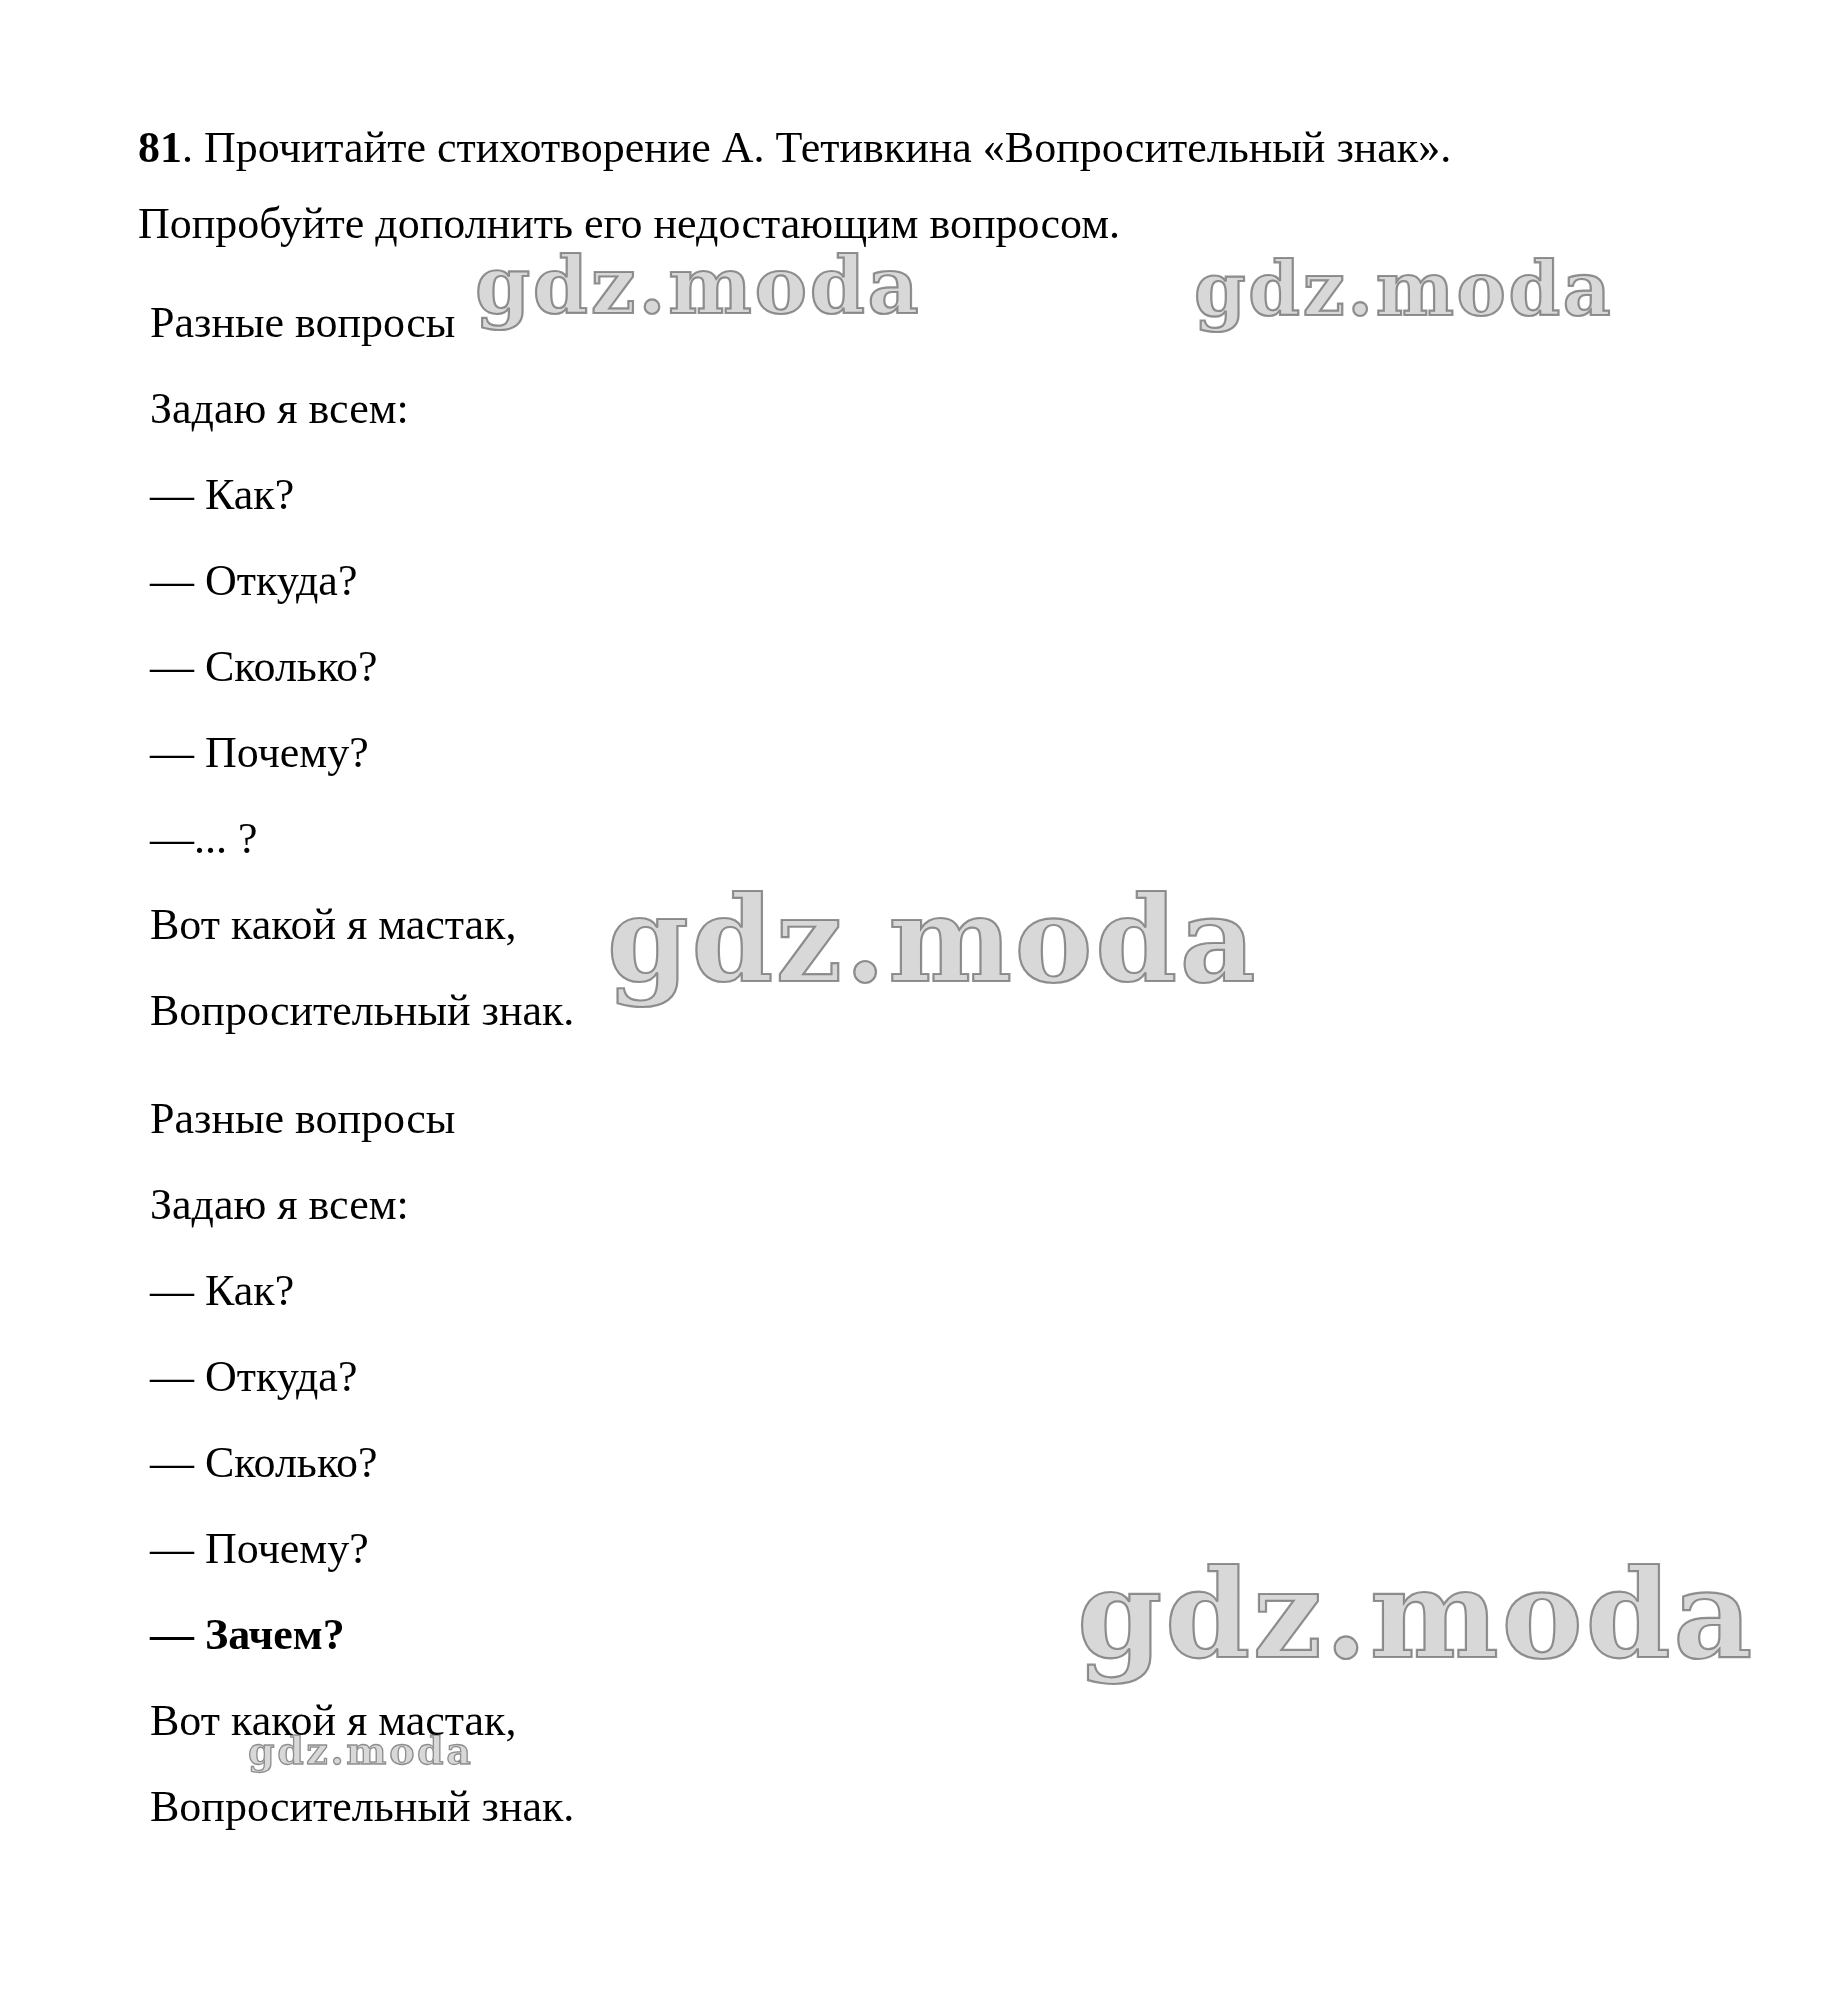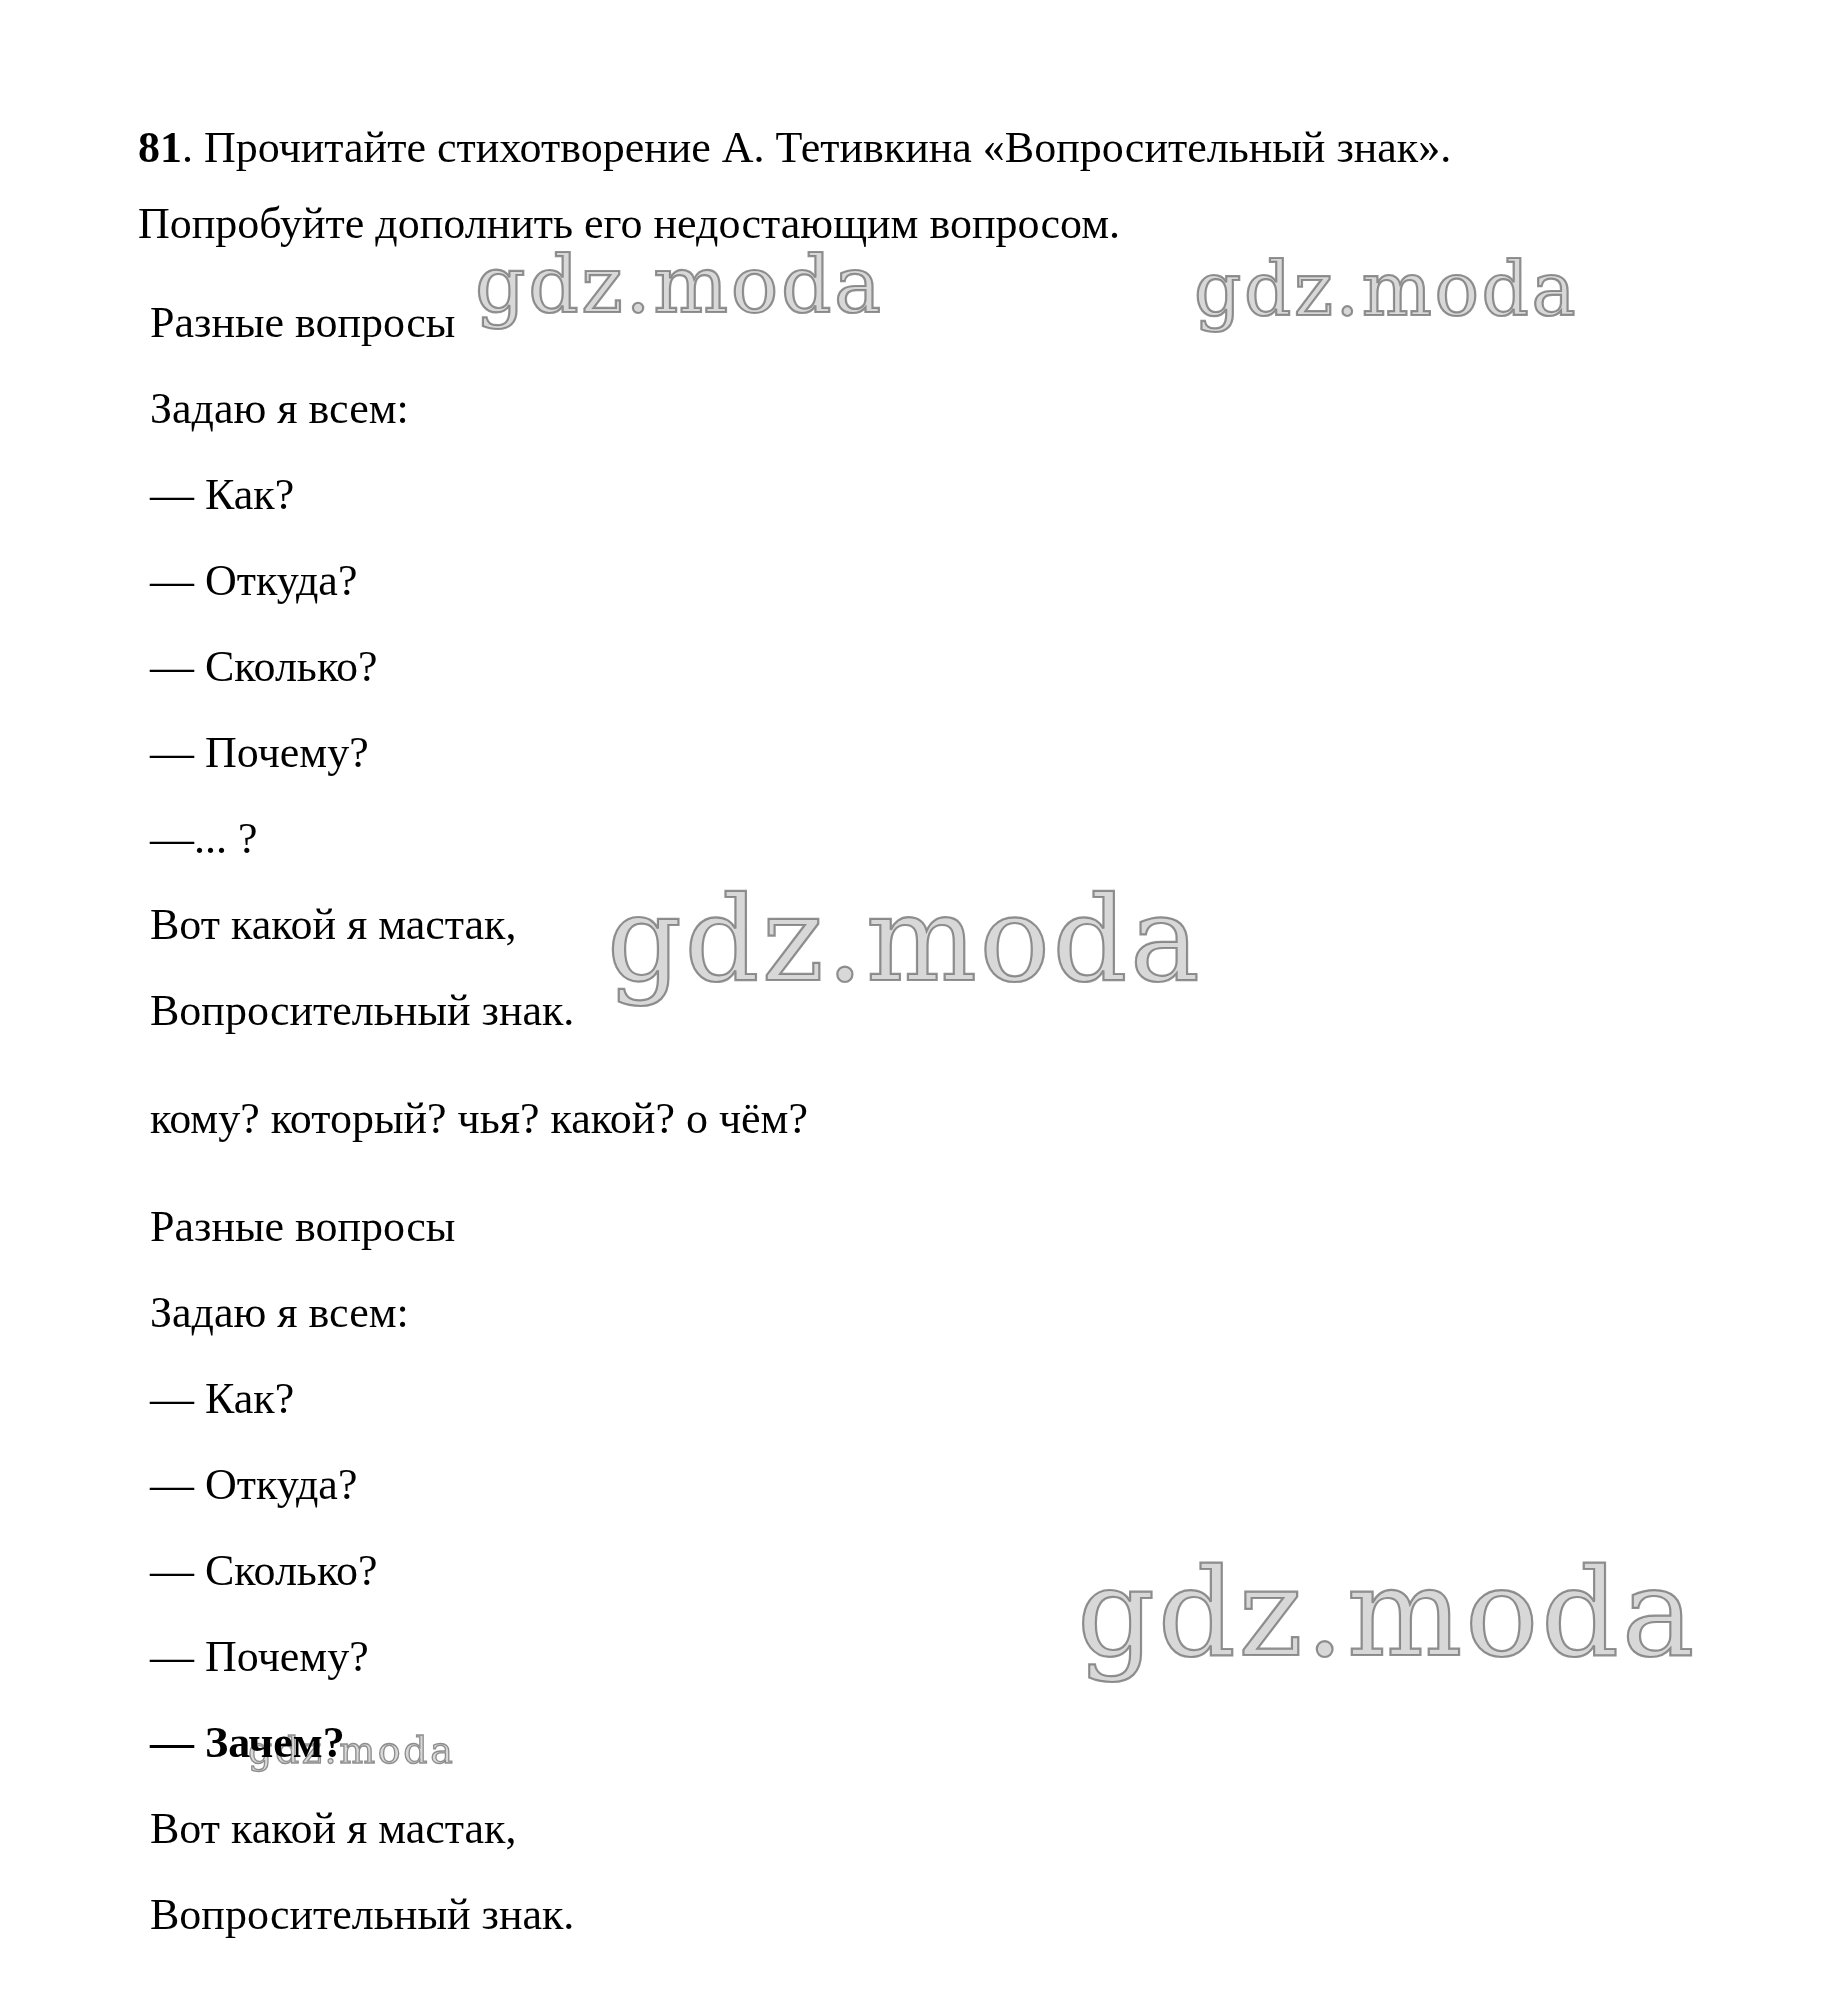--- a/index.html
+++ b/index.html
@@ -33,21 +33,21 @@
     font-size: 44px;
     line-height: 74px;
   }
   .gap-top-md { margin-top: 34px; }
   .bold { font-weight: bold; }
   
   .wm {
     position: absolute;
     z-index: 1;
     font-family: "DejaVu Serif", serif;
-    font-weight: normal;
+    font-weight: bold;
     letter-spacing: 2.6px;
     color: rgba(125, 125, 125, 0.30);
     -webkit-text-stroke: 2.2px rgba(110, 110, 110, 0.75);
     white-space: nowrap;
     user-select: none;
   }
   .wm-1 { left: 475px;  top: 239px;  font-size: 79px;  }
   .wm-2 { left: 1194px; top: 246px;  font-size: 74px;  }
   .wm-3 { left: 607px;  top: 871px; font-size: 117px; }
   .wm-4 { left: 1077px; top: 1542px; font-size: 122px; }
@@ -73,21 +73,20 @@
     <p class="line">— Как?</p>
     <p class="line">— Откуда?</p>
     <p class="line">— Сколько?</p>
     <p class="line">— Почему?</p>
     <p class="line">—... ?</p>
     <p class="line">Вот какой я мастак,</p>
     <p class="line">Вопросительный знак.</p>
   </div>
 
   <div class="gap-top-md">
-    <p class="line">кому? который? чья? какой? о чём?</p>
   </div>
 
   <div class="gap-top-md">
     <p class="line">Разные вопросы</p>
     <p class="line">Задаю я всем:</p>
     <p class="line">— Как?</p>
     <p class="line">— Откуда?</p>
     <p class="line">— Сколько?</p>
     <p class="line">— Почему?</p>
     <p class="line bold">— Зачем?</p>

